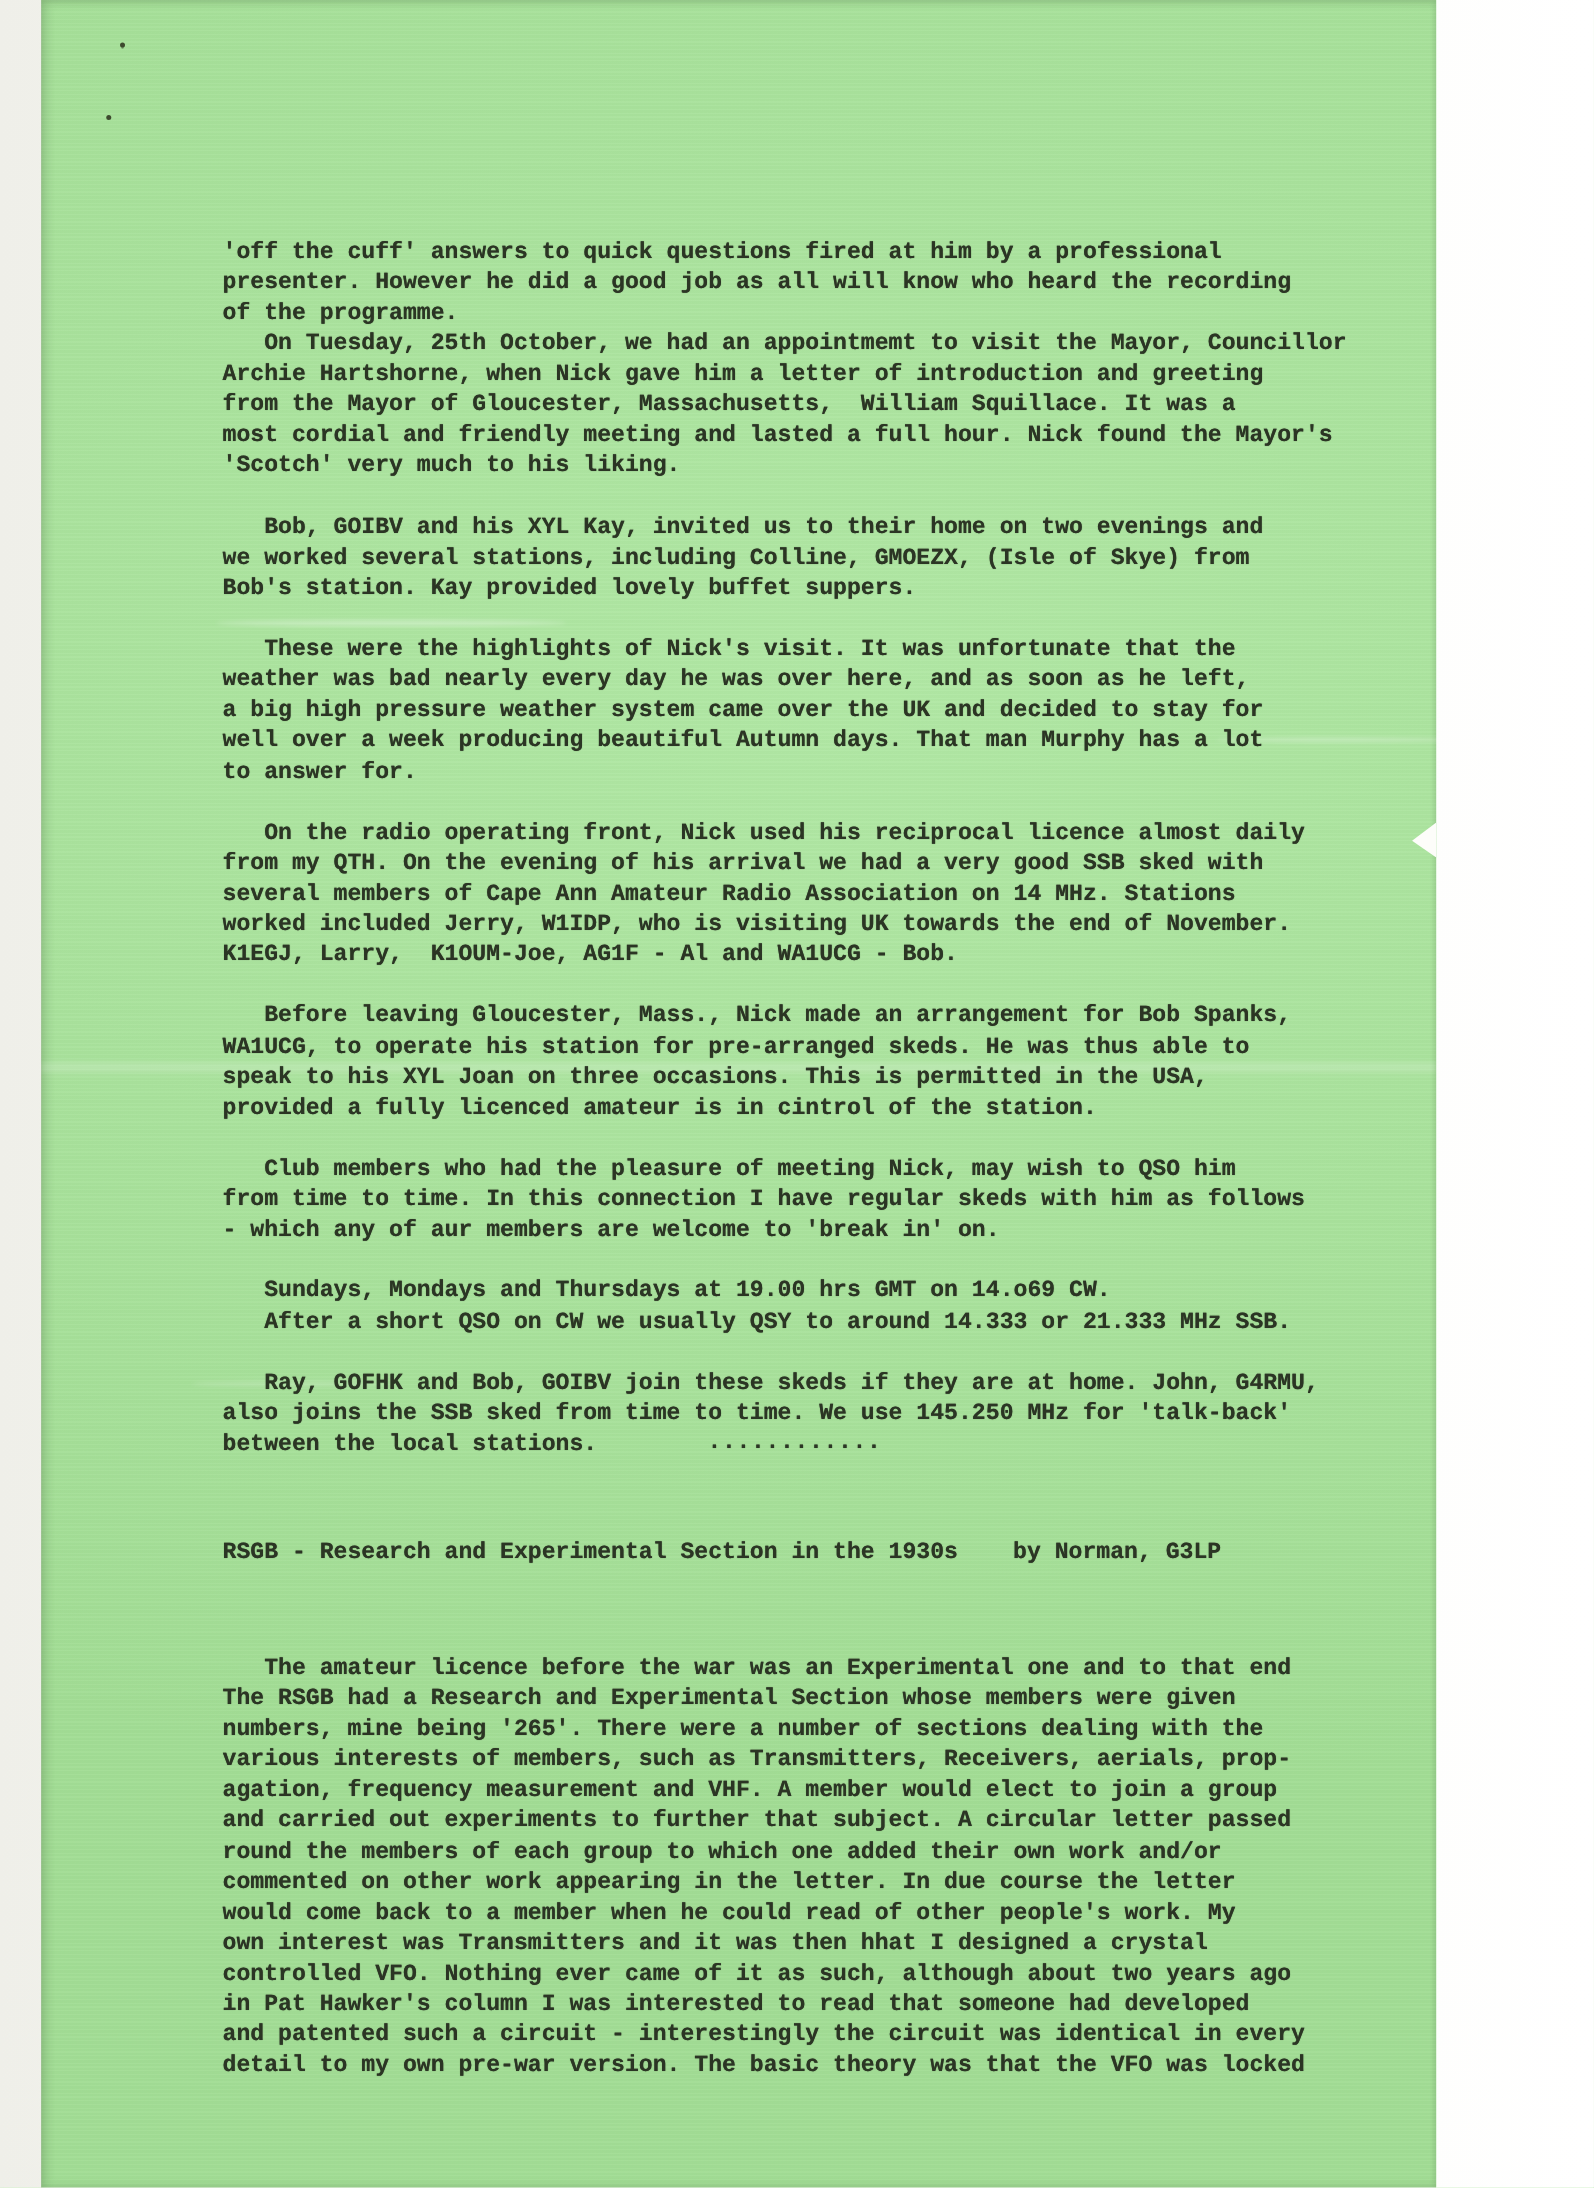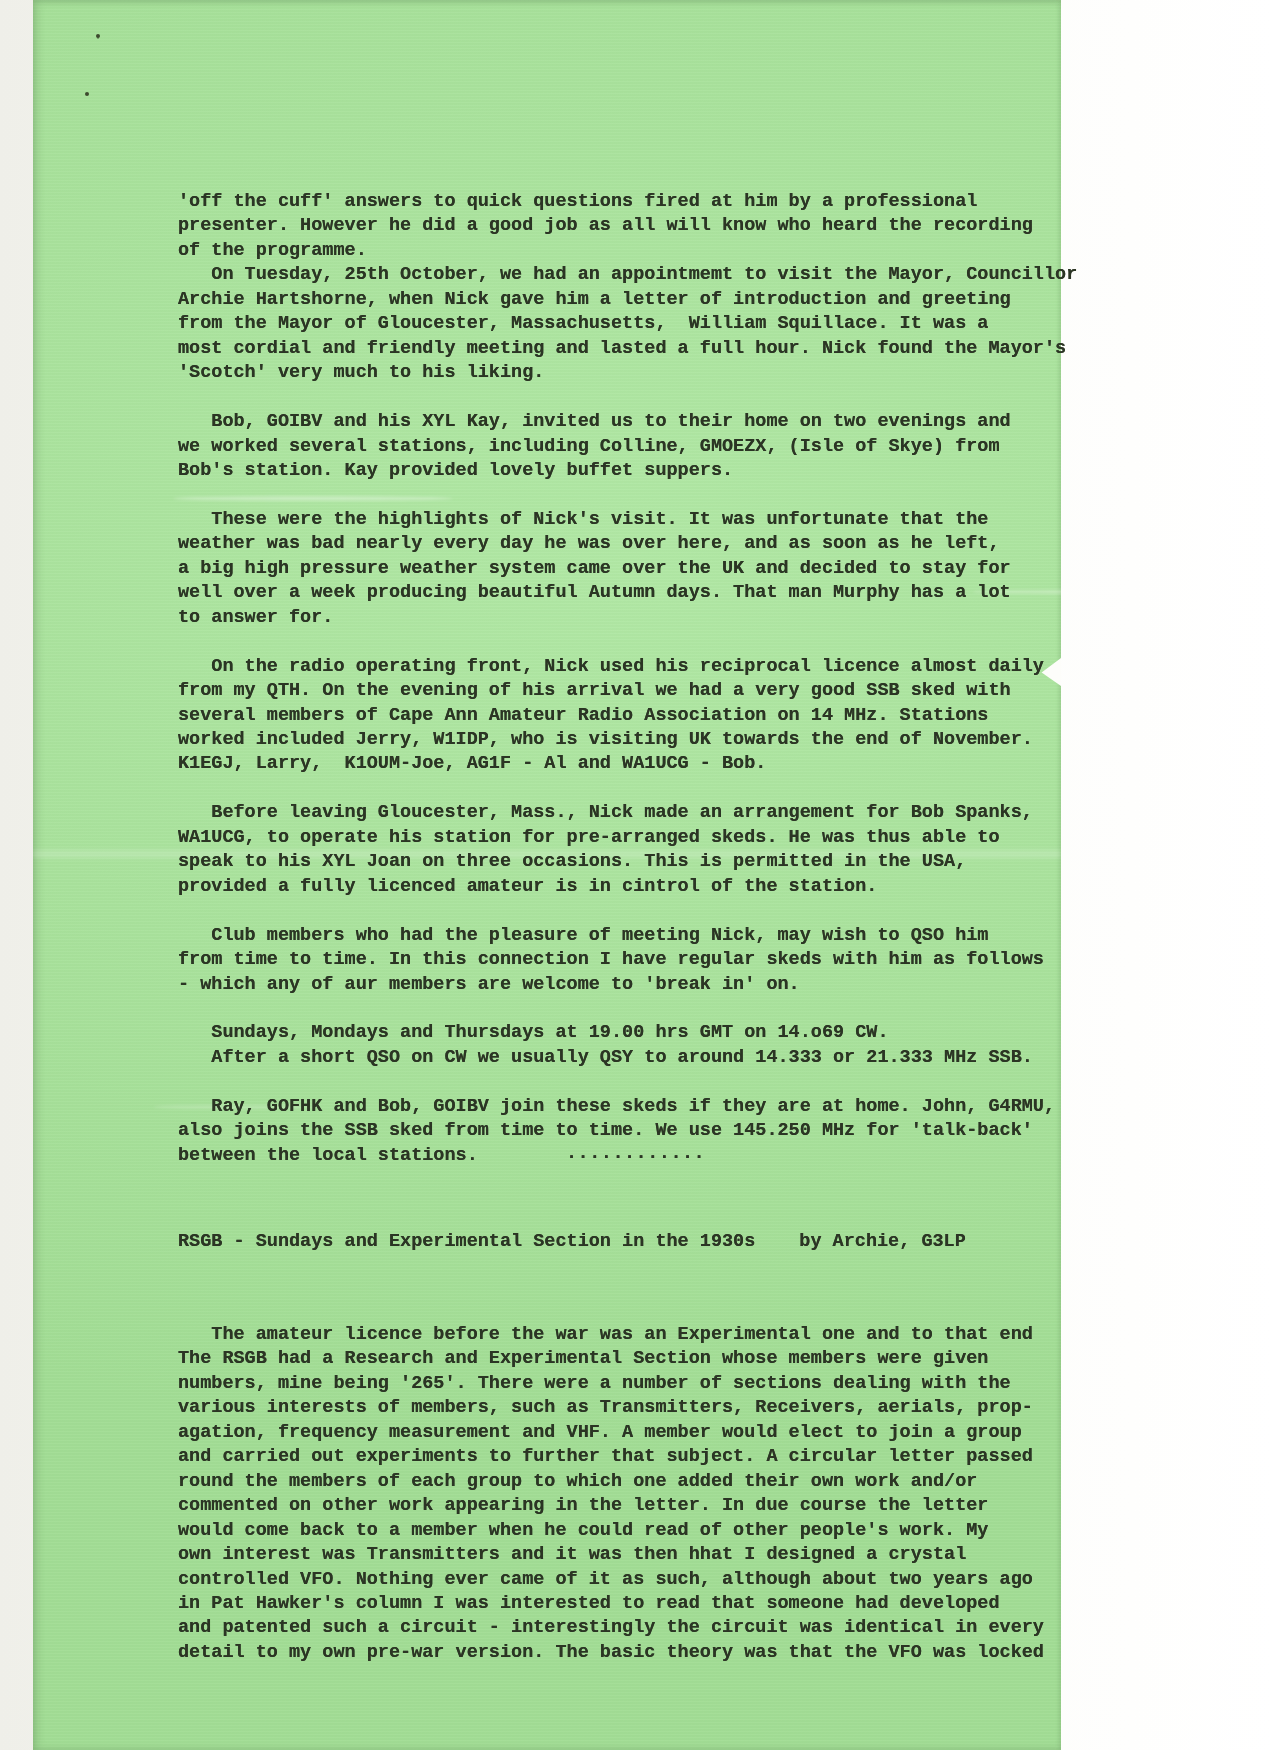--- a/index.html
+++ b/index.html
@@ -3,21 +3,21 @@
 <meta charset="utf-8">
 <style>
   html,body{margin:0;padding:0;}
   body{
     width:1275px;height:1750px;position:relative;overflow:hidden;
     background:linear-gradient(90deg,#efefe9 0%,#fbfbf7 55%,#ffffff 100%);
     font-family:"Liberation Mono","DejaVu Sans Mono",monospace;
   }
   .page{position:absolute;inset:0;}
   .paper{
-    position:absolute;left:33px;top:0;width:1028px;height:1750px;
+    position:absolute;left:33px;top:0;width:1116px;height:1750px;
     background:
       radial-gradient(1400px 900px at 58% 32%, rgba(255,255,255,0.10), rgba(0,0,0,0.035)),
       repeating-linear-gradient(0deg, rgba(255,255,255,0.035) 0 1px, rgba(0,0,0,0.012) 1px 3px),
       #a8e59a;
     box-shadow:inset 4px 0 8px rgba(50,80,45,0.18), inset -2px 0 4px rgba(50,80,45,0.08), inset 0 3px 5px rgba(50,80,45,0.07);
   }
   .textblock{
     position:absolute;left:145px;width:1080px;
     font-weight:bold;font-size:18.5px;line-height:24.45px;
     color:#2b3524;white-space:pre;
@@ -64,18 +64,18 @@
     <div class="crease c1"></div>
     <div class="crease c2"></div>
     <div class="crease c3"></div>
     <div class="crease c4"></div>
     <div class="notch"></div>
 
     <div class="textblock block-main"><div class="line">'off the cuff' answers to quick questions fired at him by a professional</div><div class="line">presenter. However he did a good job as all will know who heard the recording</div><div class="line">of the programme.</div><div class="line">   On Tuesday, 25th October, we had an appointmemt to visit the Mayor, Councillor</div><div class="line">Archie Hartshorne, when Nick gave him a letter of introduction and greeting</div><div class="line">from the Mayor of Gloucester, Massachusetts,  William Squillace. It was a</div><div class="line">most cordial and friendly meeting and lasted a full hour. Nick found the Mayor's</div><div class="line">'Scotch' very much to his liking.</div><div class="line"> </div><div class="line">   Bob, GOIBV and his XYL Kay, invited us to their home on two evenings and</div><div class="line">we worked several stations, including Colline, GMOEZX, (Isle of Skye) from</div><div class="line">Bob's station. Kay provided lovely buffet suppers.</div><div class="line"> </div><div class="line">   These were the highlights of Nick's visit. It was unfortunate that the</div><div class="line">weather was bad nearly every day he was over here, and as soon as he left,</div><div class="line">a big high pressure weather system came over the UK and decided to stay for</div><div class="line">well over a week producing beautiful Autumn days. That man Murphy has a lot</div><div class="line">to answer for.</div><div class="line"> </div><div class="line">   On the radio operating front, Nick used his reciprocal licence almost daily</div><div class="line">from my QTH. On the evening of his arrival we had a very good SSB sked with</div><div class="line">several members of Cape Ann Amateur Radio Association on 14 MHz. Stations</div><div class="line">worked included Jerry, W1IDP, who is visiting UK towards the end of November.</div><div class="line">K1EGJ, Larry,  K1OUM-Joe, AG1F - Al and WA1UCG - Bob.</div><div class="line"> </div><div class="line">   Before leaving Gloucester, Mass., Nick made an arrangement for Bob Spanks,</div><div class="line">WA1UCG, to operate his station for pre-arranged skeds. He was thus able to</div><div class="line">speak to his XYL Joan on three occasions. This is permitted in the USA,</div><div class="line">provided a fully licenced amateur is in cintrol of the station.</div><div class="line"> </div><div class="line">   Club members who had the pleasure of meeting Nick, may wish to QSO him</div><div class="line">from time to time. In this connection I have regular skeds with him as follows</div><div class="line">- which any of aur members are welcome to 'break in' on.</div><div class="line"> </div><div class="line">   Sundays, Mondays and Thursdays at 19.00 hrs GMT on 14.o69 CW.</div><div class="line">   After a short QSO on CW we usually QSY to around 14.333 or 21.333 MHz SSB.</div><div class="line"> </div><div class="line">   Ray, GOFHK and Bob, GOIBV join these skeds if they are at home. John, G4RMU,</div><div class="line">also joins the SSB sked from time to time. We use 145.250 MHz for 'talk-back'</div><div class="line">between the local stations.</div></div>
 
     <div class="dots-line">............</div>
 
-    <div class="heading-line"><span>RSGB - Sundays and Experimental Section in the 1930s</span><span class="heading-gap"></span><span>by Archie, G3LP</span></div>
+    <div class="heading-line"><span>RSGB - Research and Experimental Section in the 1930s</span><span class="heading-gap"></span><span>by Norman, G3LP</span></div>
 
     <div class="textblock block-para"><div class="line">   The amateur licence before the war was an Experimental one and to that end</div><div class="line">The RSGB had a Research and Experimental Section whose members were given</div><div class="line">numbers, mine being '265'. There were a number of sections dealing with the</div><div class="line">various interests of members, such as Transmitters, Receivers, aerials, prop-</div><div class="line">agation, frequency measurement and VHF. A member would elect to join a group</div><div class="line">and carried out experiments to further that subject. A circular letter passed</div><div class="line">round the members of each group to which one added their own work and/or</div><div class="line">commented on other work appearing in the letter. In due course the letter</div><div class="line">would come back to a member when he could read of other people's work. My</div><div class="line">own interest was Transmitters and it was then hhat I designed a crystal</div><div class="line">controlled VFO. Nothing ever came of it as such, although about two years ago</div><div class="line">in Pat Hawker's column I was interested to read that someone had developed</div><div class="line">and patented such a circuit - interestingly the circuit was identical in every</div><div class="line">detail to my own pre-war version. The basic theory was that the VFO was locked</div></div>
 
   </div>
 </div>
 
 </body></html>

